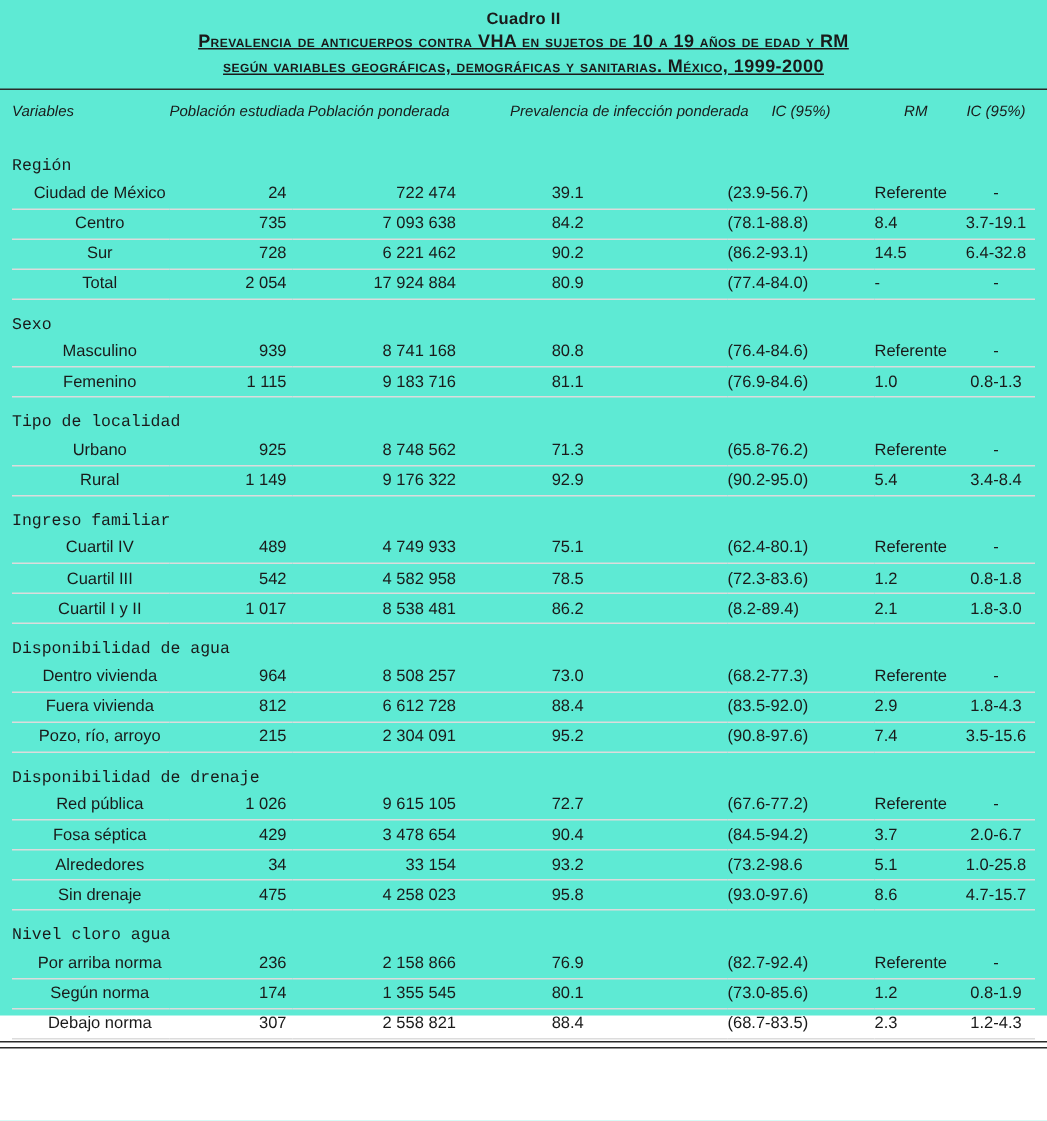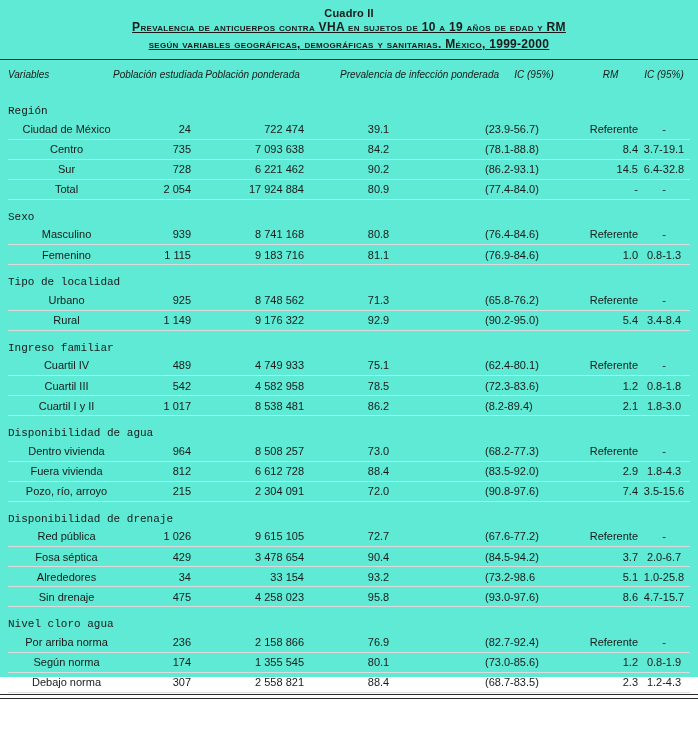--- a/index.html
+++ b/index.html
@@ -67,21 +67,21 @@
     font-size: 11px;
     text-align: left;
     font-family: Liberation Mono, monospace;
   }
   tr.data-row td { border-bottom: 1px solid #dcdcdc; }
   tr.data-row td.c1 { text-align: center; padding-left: 12px; }
   td.c2 { text-align: right; padding-right: 4px; }
   td.c3 { text-align: right; padding-right: 6px; }
   td.c4 { text-align: center; padding-right: 38px; }
   td.c5 { text-align: left; }
-  td.c6 { text-align: right; }
+  td.c6 { text-align: left; }
   td.c7 { text-align: center; }
   .bottom-rule {
     width: 698px;
     margin: 1px 0 0 -8px;
     height: 5px;
     border-top: 1px solid #2b2b2b;
     border-bottom: 1px solid #2b2b2b;
   }
 </style>
 </head>
@@ -248,21 +248,21 @@
           <td class="c3">6 612 728</td>
           <td class="c4">88.4</td>
           <td class="c5">(83.5-92.0)</td>
           <td class="c6">2.9</td>
           <td class="c7">1.8-4.3</td>
         </tr>
         <tr class="data-row">
           <td class="c1">Pozo, río, arroyo</td>
           <td class="c2">215</td>
           <td class="c3">2 304 091</td>
-          <td class="c4">72.0</td>
+          <td class="c4">95.2</td>
           <td class="c5">(90.8-97.6)</td>
           <td class="c6">7.4</td>
           <td class="c7">3.5-15.6</td>
         </tr>
         <tr class="group-row">
           <td colspan="7">Disponibilidad de drenaje</td>
         </tr>
         <tr class="data-row">
           <td class="c1">Red pública</td>
           <td class="c2">1 026</td>

